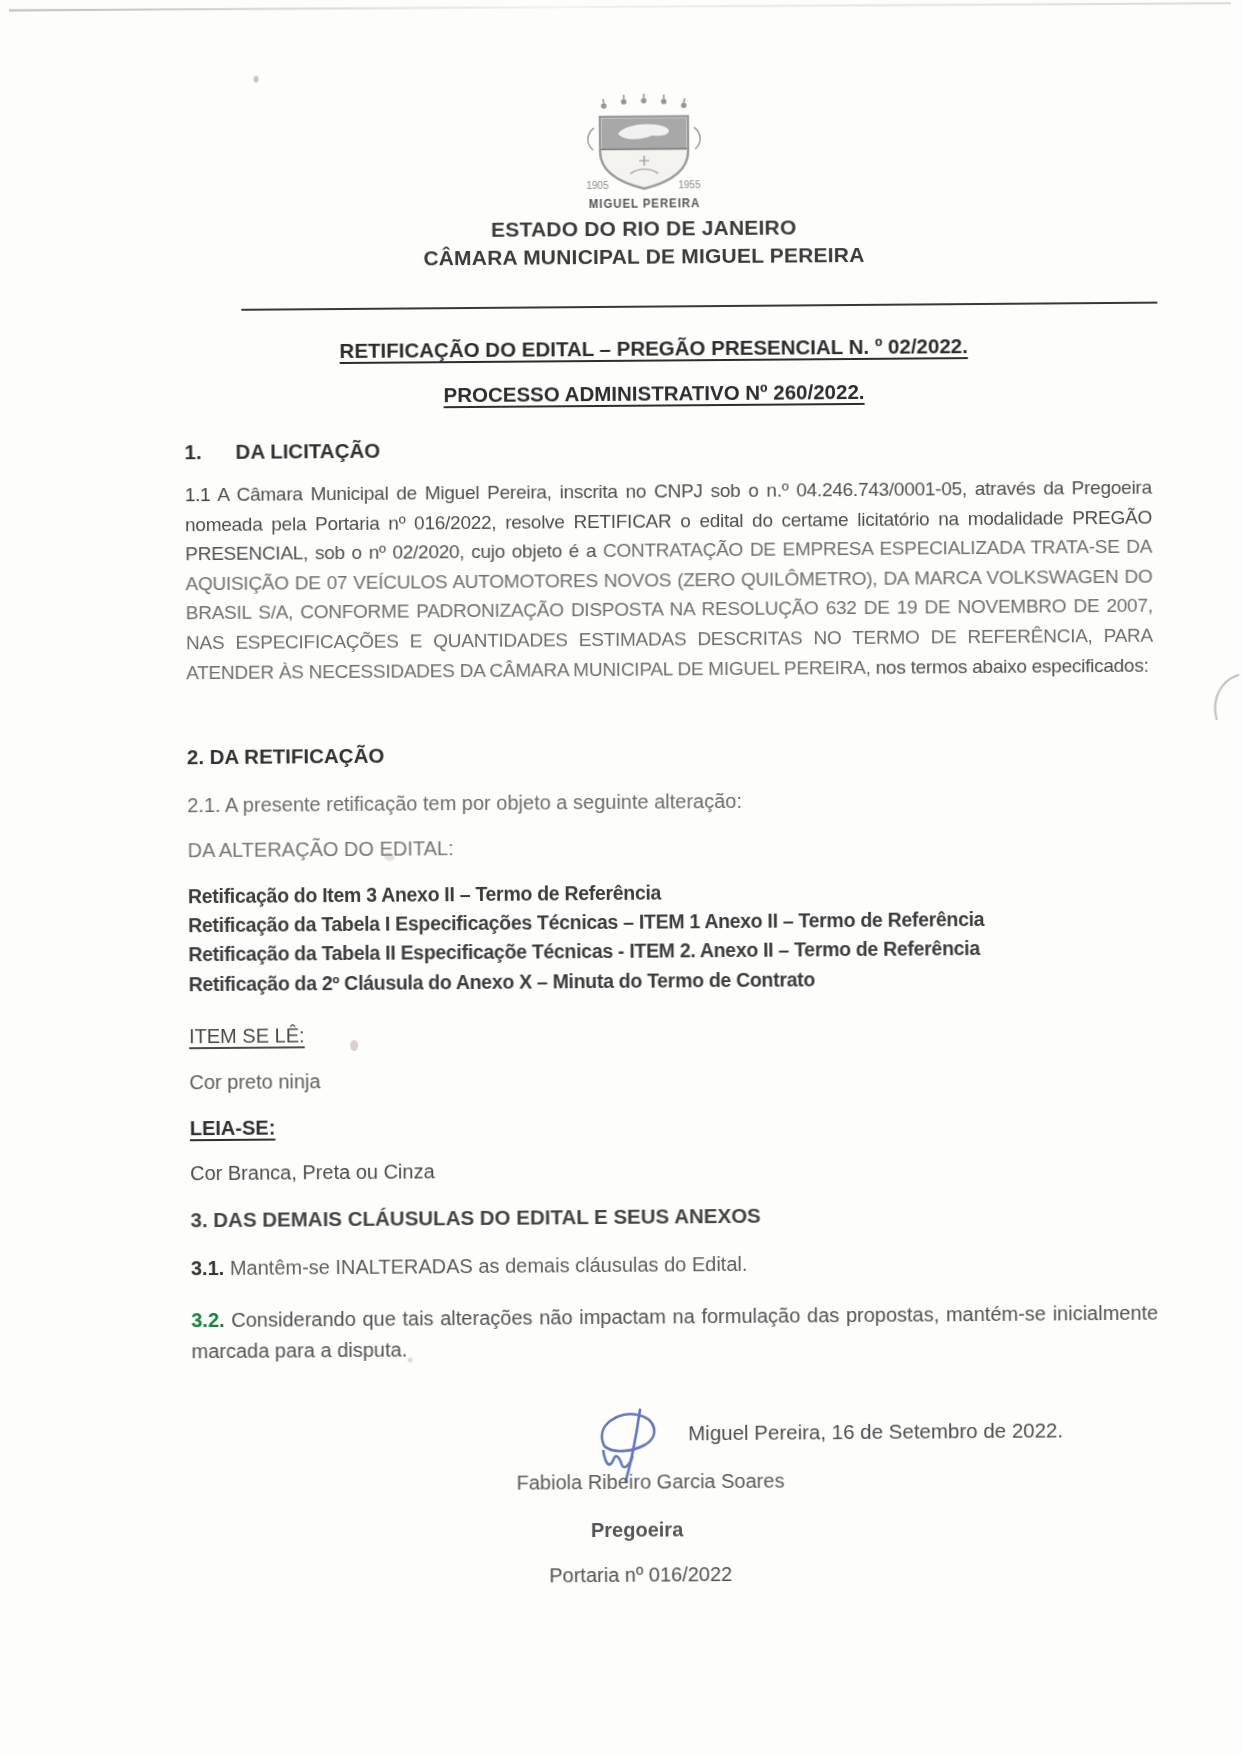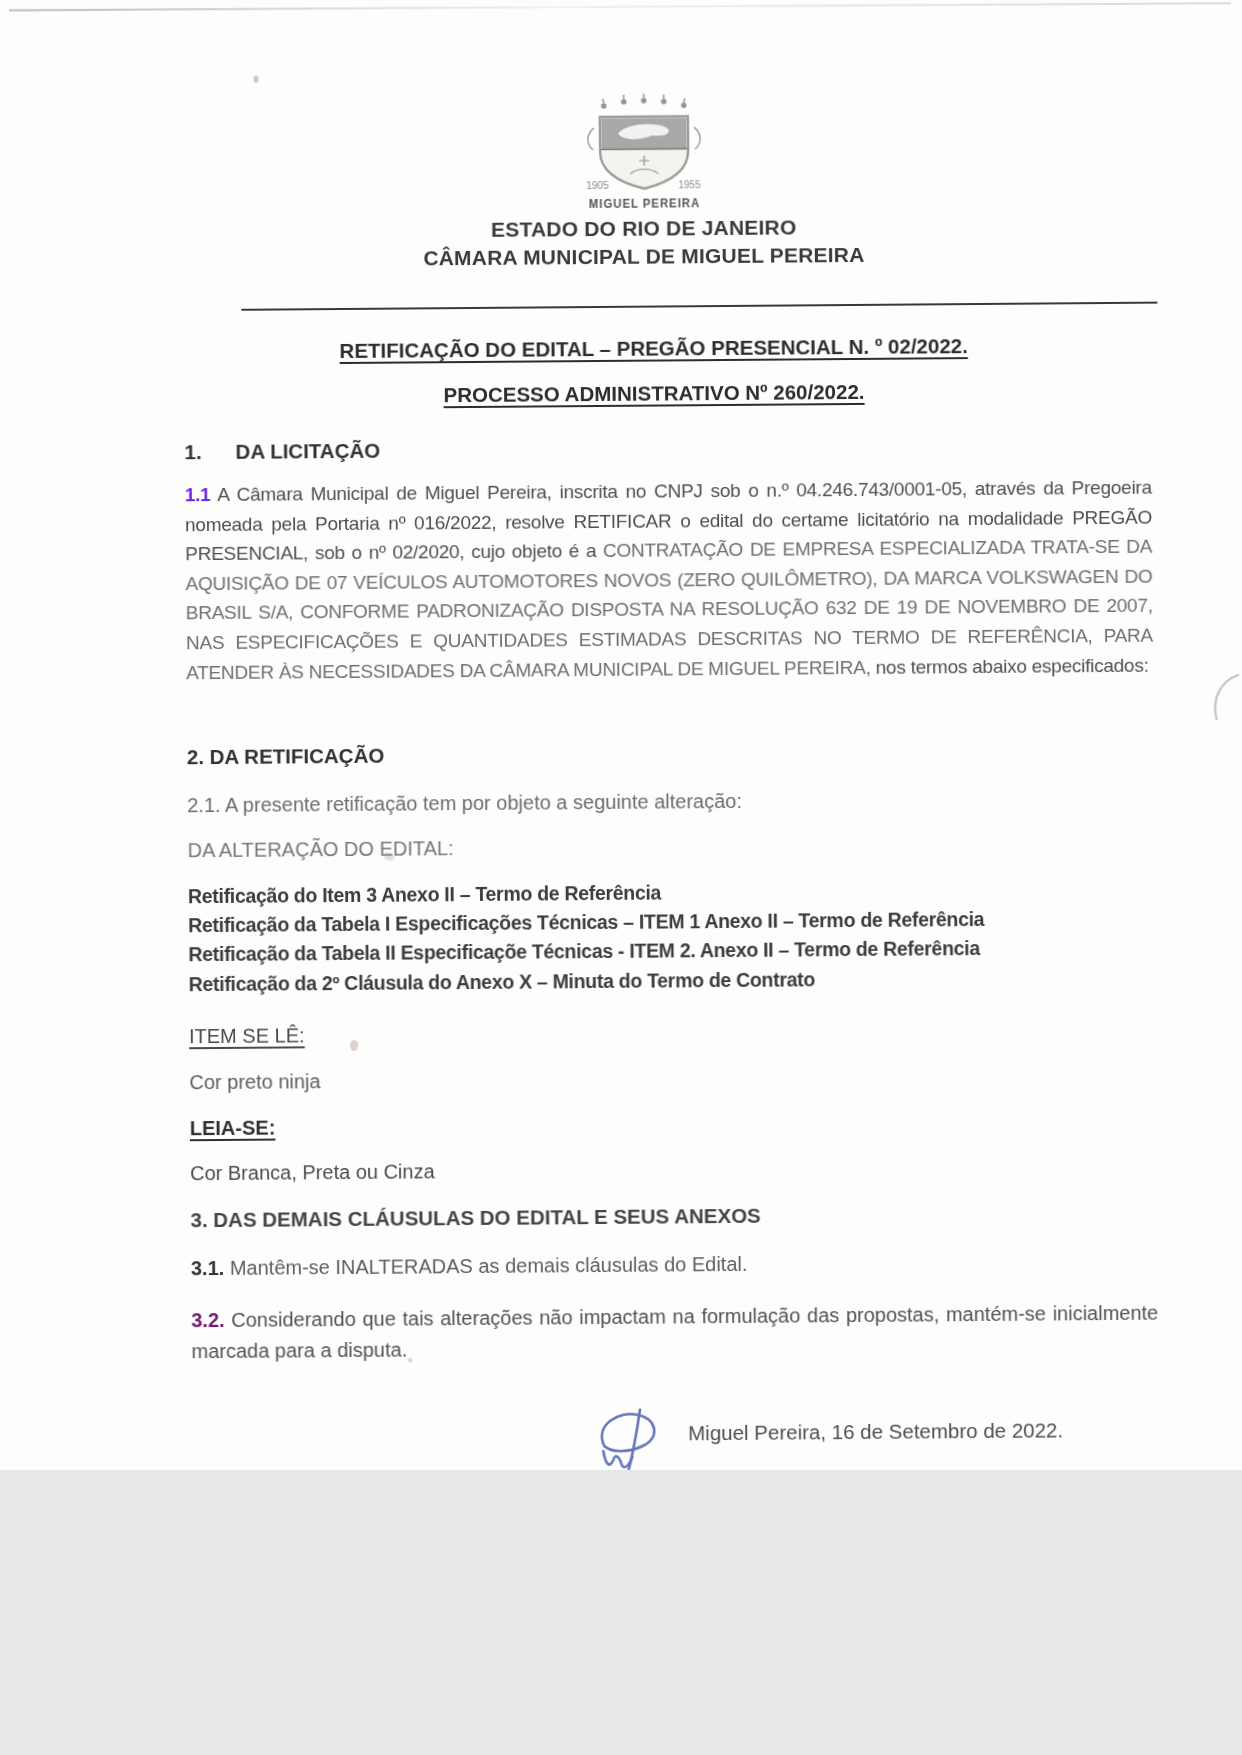--- a/index.html
+++ b/index.html
@@ -1,17 +1,17 @@
 <!DOCTYPE html>
 <html><head>
 <meta charset="utf-8">
 <style>
   html,body{margin:0;padding:0;background:#e8e8e8;}
   #page{
-    position:relative;width:1242px;height:1470px;background:#fdfdfc;
+    position:relative;width:1242px;height:1755px;background:#fdfdfc;
     overflow:hidden;font-family:"Liberation Sans","DejaVu Sans",sans-serif;
     color:#4a4a4a;
   }
   #scan{
     position:absolute;inset:0;
     transform:rotate(-0.45deg);
     transform-origin:600px 900px;
     filter:blur(0.18px);
   }
   .abs{position:absolute;}
@@ -25,21 +25,21 @@
     font-size:12px;letter-spacing:1px;color:#555;transform:scaleX(.95);}
   .divider{left:246px;top:306px;width:916px;height:2px;background:#383838;
     box-shadow:0 2px 1px -1px rgba(70,70,70,.5);}
   
   .doc-title{left:138px;width:1040px;text-align:center;font-weight:bold;font-size:20.5px;color:#2d2d2d;}
   
   .h-sec{font-weight:bold;font-size:20.5px;color:#323232;}
   .body-text{font-size:20px;}
   .para{left:188px;width:967px;text-align:justify;font-size:19px;line-height:29.6px;
     letter-spacing:-0.25px;color:#4f4f4f;}
-  .para .num{font-weight:bold;color:#6d28d9;}
+  .para .num{font-weight:normal;color:#404040;}
   .para .light{color:#6f6f6f;}
   .changes{left:188px;width:980px;font-weight:bold;font-size:19.5px;line-height:29.2px;
     letter-spacing:-0.3px;color:#3c3c3c;}
   
   .streak{left:16px;top:6px;width:1222px;height:2.2px;opacity:.7;transform:rotate(.12deg);
     background:linear-gradient(to right,rgba(110,110,110,.65),rgba(185,185,185,.25) 45%,rgba(150,150,150,.5));}
   .dot{border-radius:50%;filter:blur(.6px);}
   .sig{left:570px;top:1406px;}
 </style>
 </head>
@@ -137,21 +137,21 @@
     </div>
     <div class="abs body-text" style="left:188px;top:1159px;color:#4c4c4c;">Cor Branca, Preta ou Cinza</div>
 
     <div class="abs h-sec" style="left:188px;top:1205px;color:#454545;">3. DAS DEMAIS CLÁUSULAS DO EDITAL E SEUS ANEXOS</div>
 
     <div class="abs body-text" style="left:188px;top:1254px;color:#5e5e5e;">
       <span class="b" style="color:#343434;margin-top:29px;">3.1.</span><span> Mantêm-se INALTERADAS as demais cláusulas do Edital.</span>
     </div>
 
     <div class="abs body-text" style="left:188px;top:1302px;width:967px;text-align:justify;line-height:30.5px;color:#525252;">
-      <span class="b" style="color:#701a75;">3.2.</span><span> Considerando que tais alterações não impactam na formulação das propostas, mantém-se inicialmente marcada para a disputa.</span>
+      <span class="b" style="color:#15803d;">3.2.</span><span> Considerando que tais alterações não impactam na formulação das propostas, mantém-se inicialmente marcada para a disputa.</span>
     </div>
 
     <div class="abs" style="left:684px;top:1422px;font-size:20.5px;color:#4e4e4e;">Miguel Pereira, 16 de Setembro de 2022.</div>
 
     <svg class="abs sig" width="112" height="88" viewBox="0 0 112 88">
       <g fill="none" stroke="#4c5fb0" stroke-width="2.6" stroke-linecap="round" opacity=".85">
         <path d="M30,40 C20,18 46,5 63,9 C82,13 86,30 71,39 C58,46 38,48 30,40 Z"></path>
         <path d="M29,45 C31,58 35,63 39,54 C41,47 45,51 47,58 C49,65 55,60 58,51"></path>
         <path d="M66,4 C63,24 58,52 51,76"></path>
       </g>

